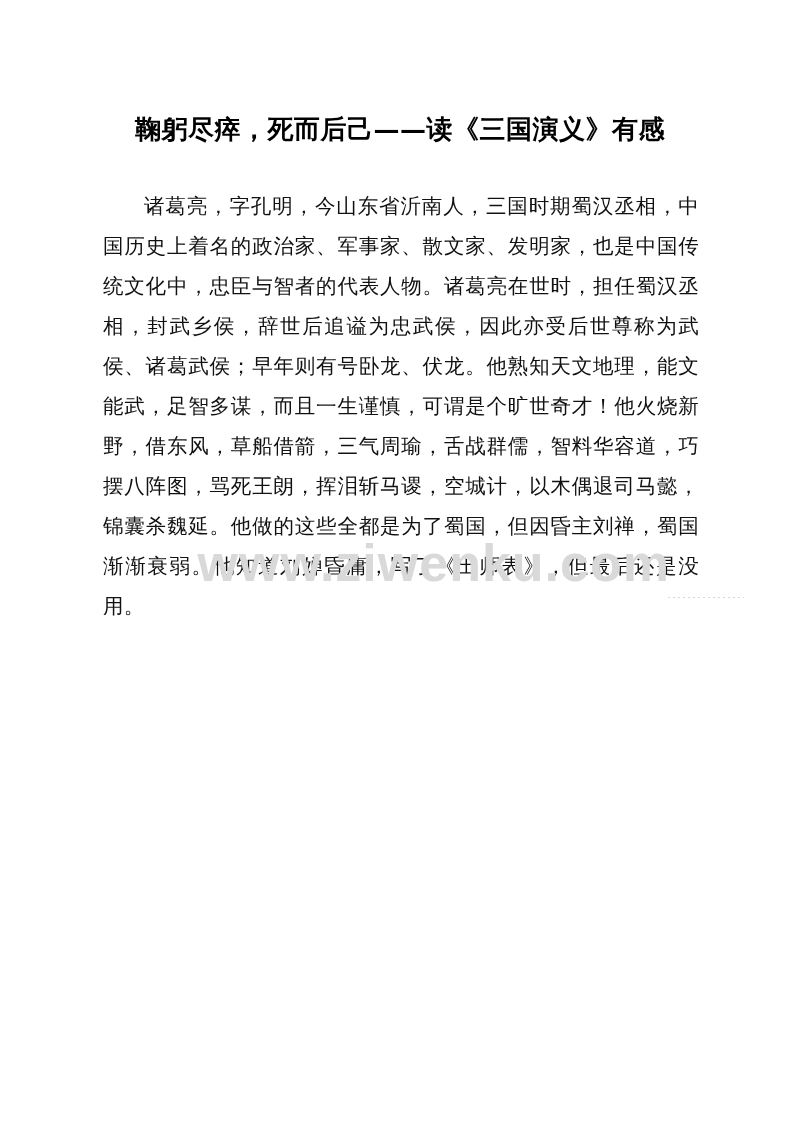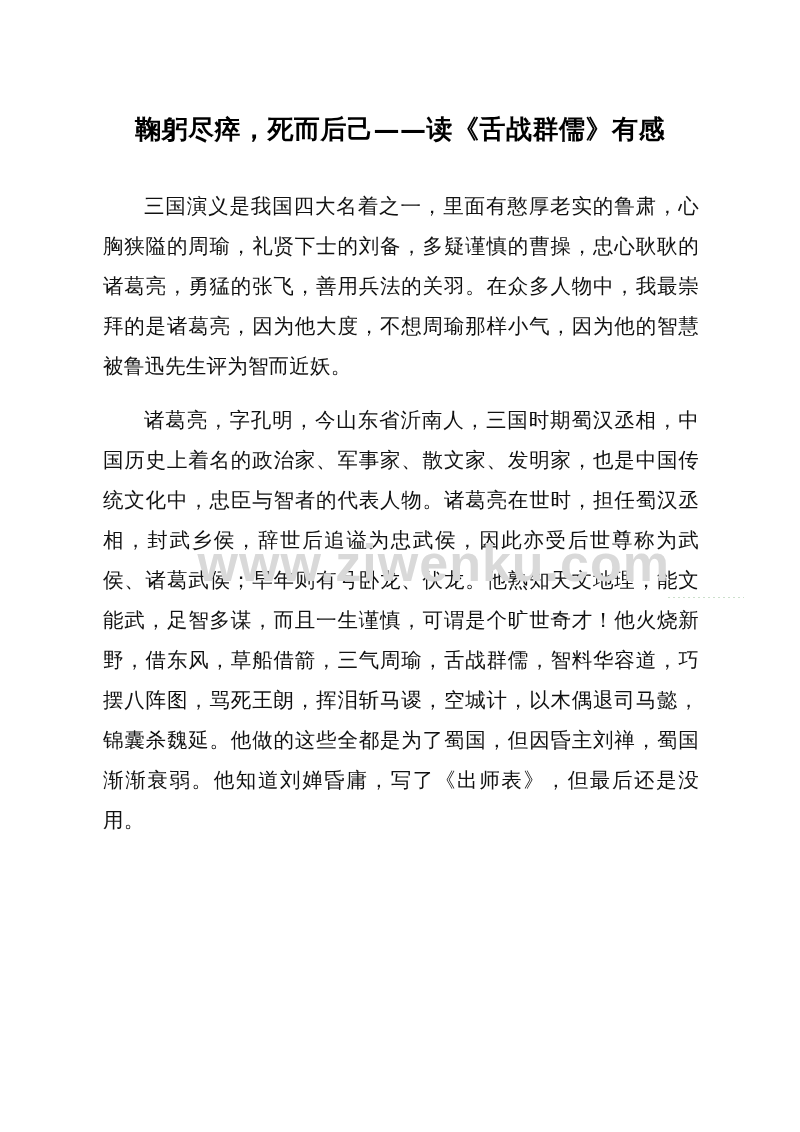--- a/index.html
+++ b/index.html
@@ -88,25 +88,24 @@
     opacity: 0.75;
     pointer-events: none;
   }
 </style>
 </head>
 <body>
 
 <div id="page">
 
   <h1 id="doc-title">
-    <span>鞠躬尽瘁，死而后己——读《舌战群儒》</span><wbr><span>有感</span>
+    <span>鞠躬尽瘁，死而后己——读《三国演义》</span><wbr><span>有感</span>
   </h1>
 
   <div id="body-text">
-    <p class="para">三国演义是我国四大名着之一，里面有憨厚老实的鲁肃，心胸狭隘的周瑜，礼贤下士的刘备，多疑谨慎的曹操，忠心耿耿的诸葛亮，勇猛的张飞，善用兵法的关羽。在众多人物中，我最崇拜的是诸葛亮，因为他大度，不想周瑜那样小气，因为他的智慧被鲁迅先生评为智而近妖。</p>
     <p class="para">诸葛亮，字孔明，今山东省沂南人，三国时期蜀汉丞相，中国历史上着名的政治家、军事家、散文家、发明家，也是中国传统文化中，忠臣与智者的代表人物。诸葛亮在世时，担任蜀汉丞相，封武乡侯，辞世后追谥为忠武侯，因此亦受后世尊称为武侯、诸葛武侯；早年则有号卧龙、伏龙。他熟知天文地理，能文能武，足智多谋，而且一生谨慎，可谓是个旷世奇才！他火烧新野，借东风，草船借箭，三气周瑜，舌战群儒，智料华容道，巧摆八阵图，骂死王朗，挥泪斩马谡，空城计，以木偶退司马懿，锦囊杀魏延。他做的这些全都是为了蜀国，但因昏主刘禅，蜀国渐渐衰弱。他知道刘婵昏庸，写了《出师表》，但最后还是没用。</p>
   </div>
 
   <div id="watermark">www.ziwenku.com</div>
 
   <div id="scan-artifact"></div>
 
 </div>
 
 </body></html>

